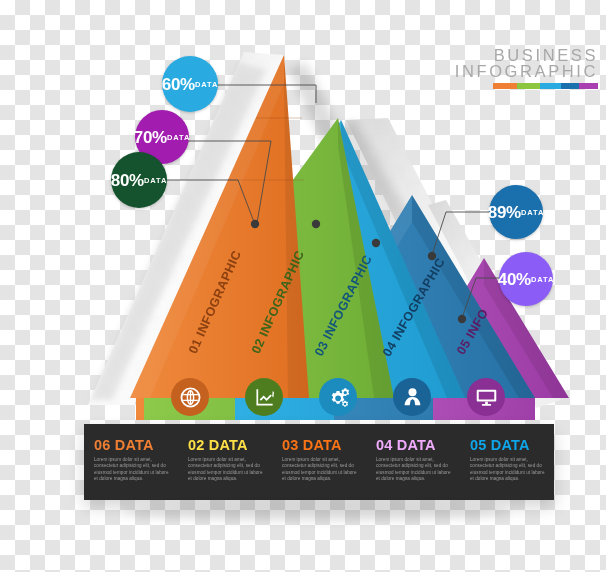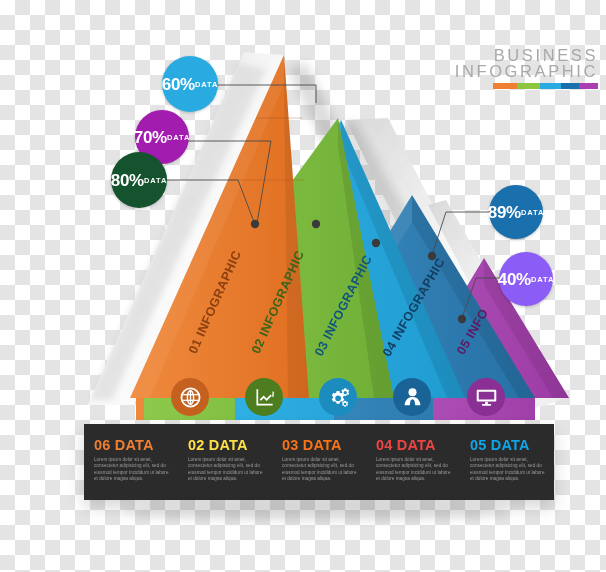--- a/index.html
+++ b/index.html
@@ -242,21 +242,21 @@
     </div>
     <div class="pcol">
       <h4 style="color:#fde047">02 DATA</h4>
       <p>Lorem ipsum dolor sit amet, consectetur adipisicing elit, sed do eiusmod tempor incididunt ut labore et dolore magna aliqua.</p>
     </div>
     <div class="pcol">
       <h4 style="color:#f97316">03 DATA</h4>
       <p>Lorem ipsum dolor sit amet, consectetur adipisicing elit, sed do eiusmod tempor incididunt ut labore et dolore magna aliqua.</p>
     </div>
     <div class="pcol">
-      <h4 style="color:#ef4444">04 DATA</h4>
+      <h4 style="color:#f0abfc">04 DATA</h4>
       <p>Lorem ipsum dolor sit amet, consectetur adipisicing elit, sed do eiusmod tempor incididunt ut labore et dolore magna aliqua.</p>
     </div>
     <div class="pcol">
       <h4 style="color:#0ea5e9">05 DATA</h4>
       <p>Lorem ipsum dolor sit amet, consectetur adipisicing elit, sed do eiusmod tempor incididunt ut labore et dolore magna aliqua.</p>
     </div>
   </div>
 
   <svg class="layer" viewBox="0 0 606 572">
     <ellipse cx="300" cy="512" rx="195" ry="9" fill="#000" opacity=".10" filter="url(#soft)"></ellipse>

